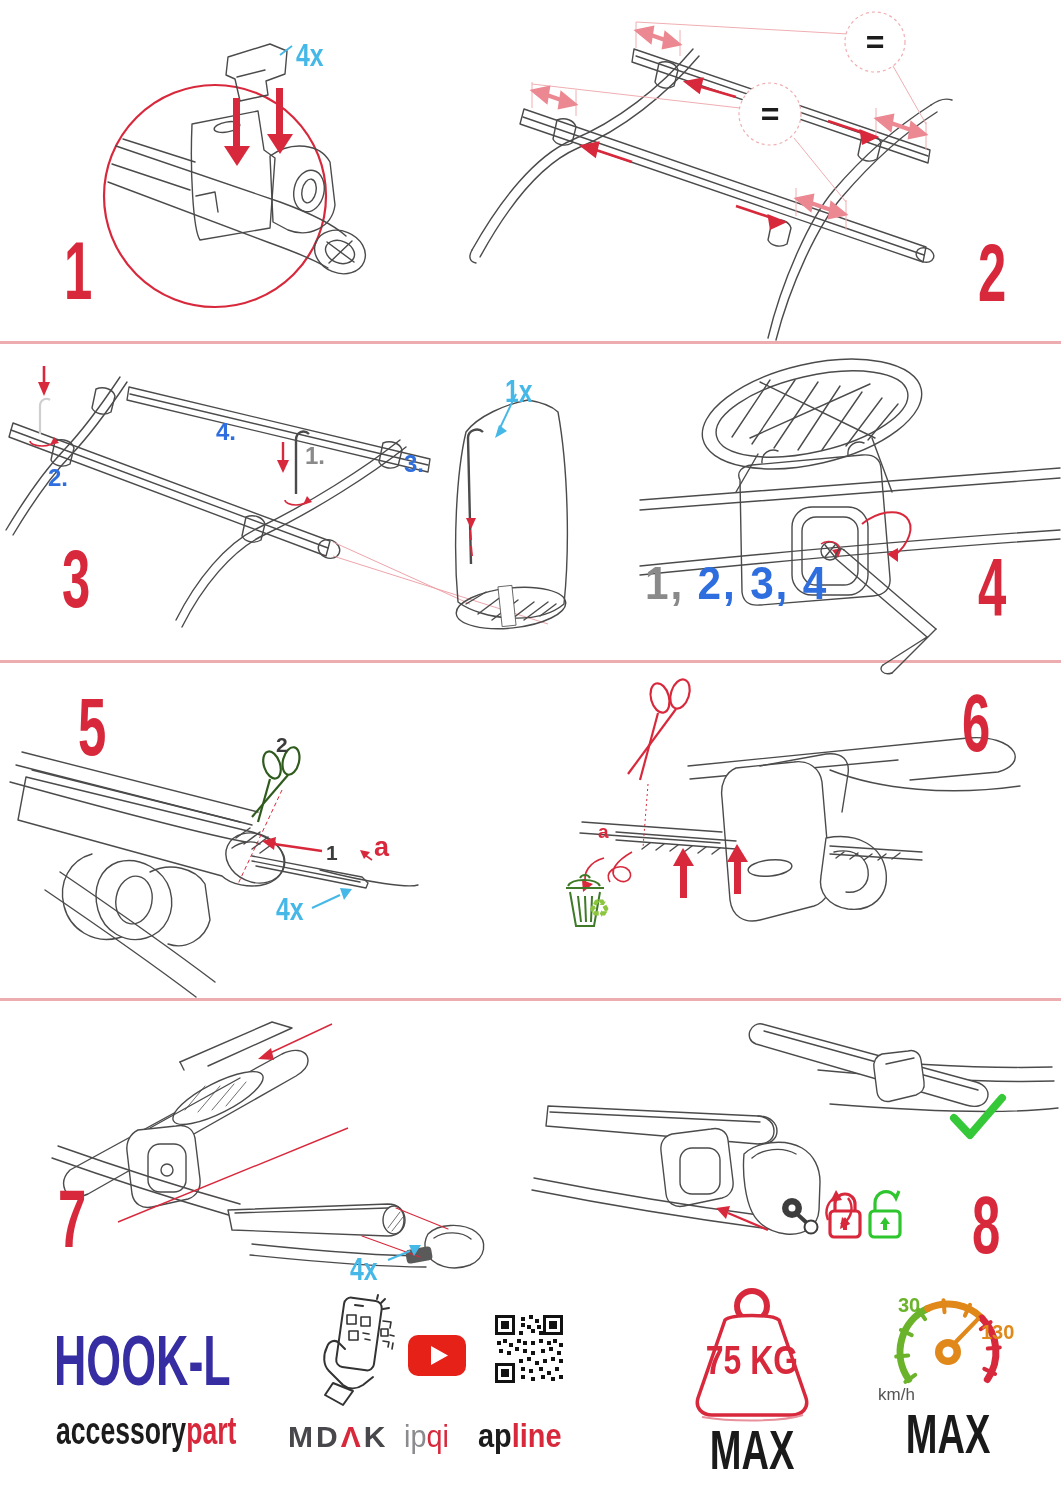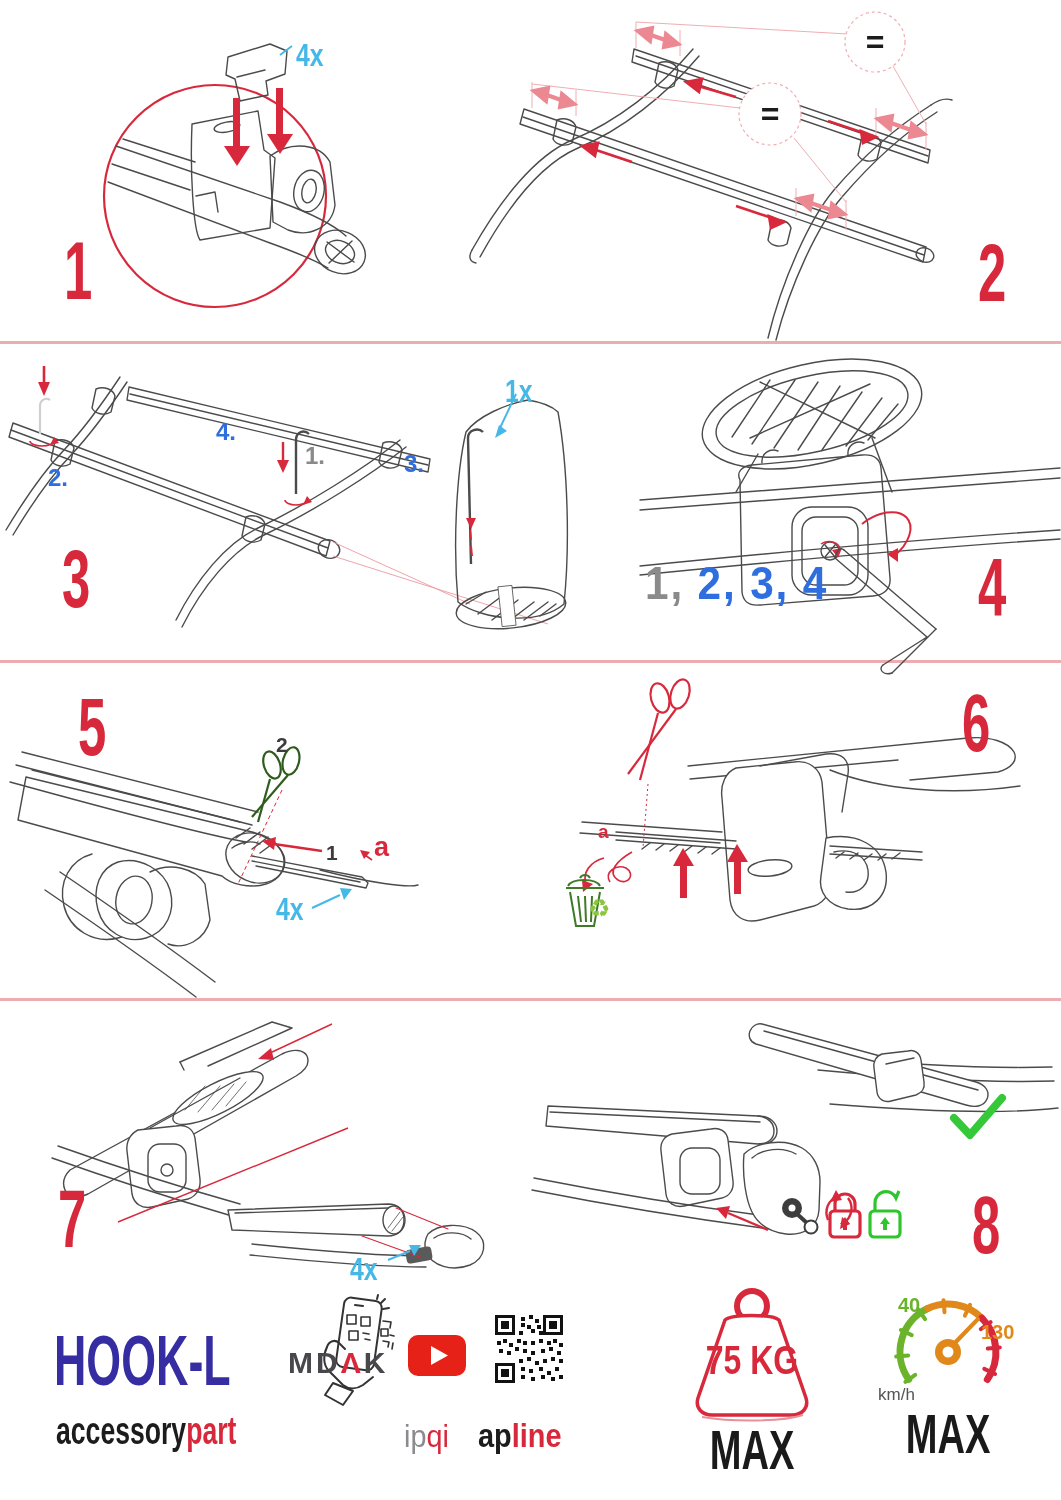--- a/index.html
+++ b/index.html
@@ -19,21 +19,21 @@
   .eq{position:absolute;color:#1c1c1c;font-weight:900;font-size:32px;line-height:1;
       transform:translate(-50%,-50%);}
   .seq{position:absolute;font-size:46px;font-weight:600;line-height:1;
        transform:scaleX(.92);transform-origin:left top;letter-spacing:2px;}
   .seq .g{color:#8a8a8a;} .seq .b{color:#2e6ede;}
   .hookl{position:absolute;left:54px;top:1326px;font-size:70px;font-weight:700;color:#352da1;
          line-height:1;transform:scaleX(.64);transform-origin:left top;}
   .brandline{position:absolute;left:56px;top:1412px;font-size:38px;font-weight:700;line-height:1;
              transform:scaleX(.70);transform-origin:left top;}
   .brandline .k{color:#1c1c1c;} .brandline .r{color:#d8293c;}
-  .mdak{position:absolute;left:288px;top:1348px;font-size:30px;font-weight:700;line-height:1;
+  .mdak{position:absolute;left:288px;top:1422px;font-size:30px;font-weight:700;line-height:1;
         color:#47474c;letter-spacing:3px;}
   .mdak .r{color:#d8293c;}
   .ipqi{position:absolute;left:404px;top:1420px;font-size:32px;font-weight:400;line-height:1;
         color:#8a8a8f;transform:scaleX(.9);transform-origin:left top;}
   .ipqi .r{color:#d8293c;}
   .apline{position:absolute;left:478px;top:1418px;font-size:34px;font-weight:600;line-height:1;
           color:#1c1c1c;transform:scaleX(.85);transform-origin:left top;}
   .apline .r{color:#d8293c;}
   .kgtxt{position:absolute;left:672px;top:1340px;width:160px;text-align:center;color:#d8293c;
          font-size:40px;font-weight:700;line-height:1;transform:scaleX(.8);}
@@ -561,18 +561,18 @@
       <line x1="66.5" y1="26.2" x2="65.5" y2="14.2" stroke="#e0881a"></line>
       <line x1="86.9" y1="29.7" x2="92.0" y2="18.9" stroke="#e0881a"></line>
       <line x1="102.8" y1="43.1" x2="112.6" y2="36.2" stroke="#d8293c"></line>
       <line x1="109.8" y1="62.5" x2="121.8" y2="61.5" stroke="#d8293c"></line>
       <line x1="106.3" y1="82.9" x2="117.1" y2="88.0" stroke="#d8293c"></line>
     </g>
     <polygon points="63,71 75,59 100,33" fill="#e0881a" stroke="#e0881a" stroke-width="4" stroke-linejoin="round"></polygon>
     <circle cx="70" cy="66" r="13" fill="#e0881a"></circle>
     <circle cx="70" cy="66" r="5.5" fill="#fff"></circle>
   </svg>
-  <span class="sp60">40</span>
+  <span class="sp60">30</span>
   <span class="sp120">130</span>
   <div class="kmh">km/h</div>
   <div class="maxs">MAX</div>
 
 </div>
 
 </body></html>

